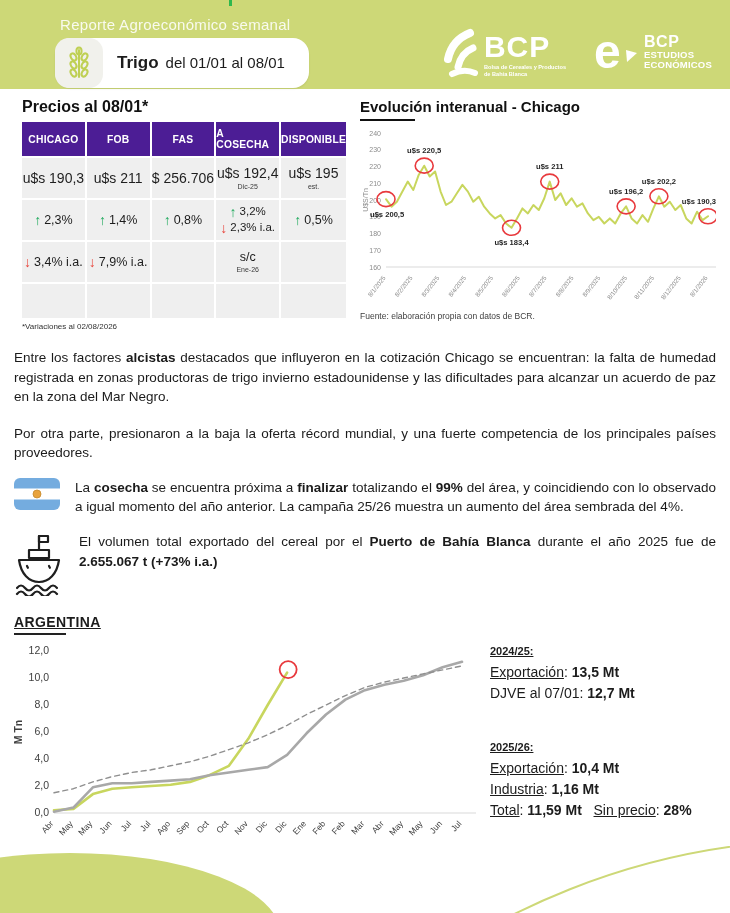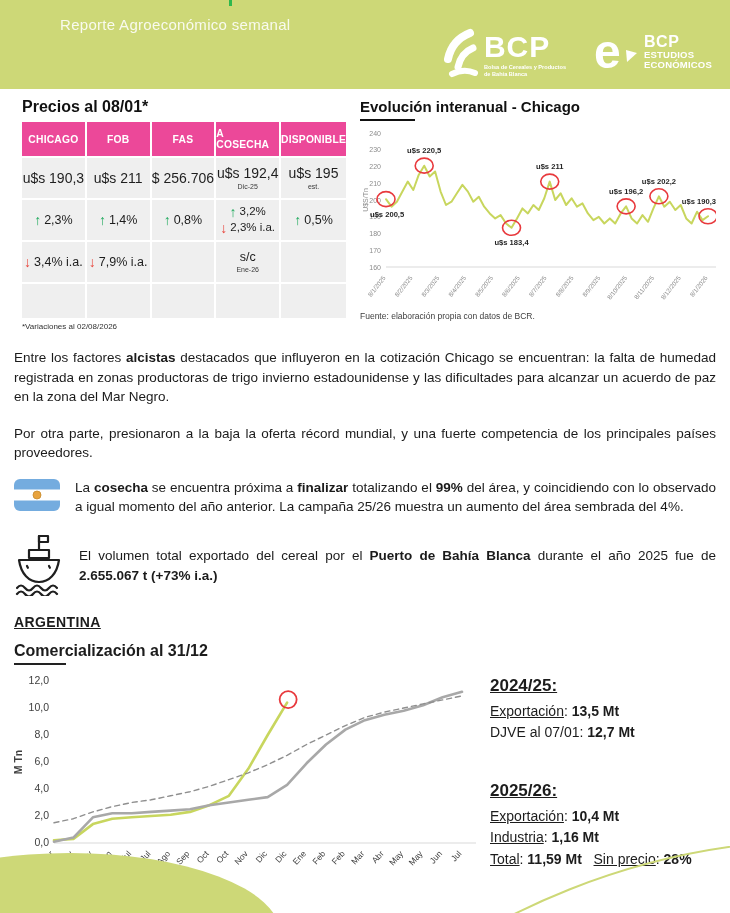--- a/index.html
+++ b/index.html
@@ -23,65 +23,84 @@
   .logo2-txt{line-height:1.05;}
   .logo2-bcp{font-size:16px;font-weight:900;letter-spacing:.5px;}
   .logo2-sub{font-size:9.5px;font-weight:bold;letter-spacing:.2px;}
   
   .main{position:relative;padding:0 14px;}
   .top-row{display:flex;gap:14px;margin-top:9px;padding-left:8px;}
   .prices-col{width:346px;}
   .section-title{font-size:16px;font-weight:bold;color:#111;}
   .prices-table{margin-top:6px;display:grid;grid-template-columns:repeat(5,1fr);
                 grid-template-rows:34px 40px 40px 40px 34px;gap:2px;}
-  .prices-table .th{background:#ec4899;color:#fff;font-weight:bold;font-size:10.3px;
+  .prices-table .th{background:#4c1d95;color:#fff;font-weight:bold;font-size:10.3px;
                     display:flex;align-items:center;justify-content:center;letter-spacing:.2px;}
   .prices-table .td{background:#efefef;display:flex;flex-direction:column;align-items:center;justify-content:center;line-height:1.15;}
   .price-val{font-size:14px;color:#1f1f1f;}
   .cell-sub{font-size:7px;color:#3a3a3a;margin-top:1px;}
   .pct-line{font-size:12.5px;display:flex;align-items:center;gap:3px;}
   .pct-line.small{font-size:11.5px;}
   .arrow{font-weight:bold;font-size:14px;}
   .arrow.up{color:#1fa95c;}
   .arrow.down{color:#e8463c;}
   .footnote{font-size:8px;color:#303030;margin-top:4px;}
   .chart-col{width:356px;}
   .chart-title{font-size:15px;font-weight:bold;color:#111;}
   .title-underline{width:55px;height:2px;background:#111;margin:4px 0 2px;}
   svg.chart{display:block;}
   .fuente{font-size:8.5px;color:#3d3d3d;}
   
   .para{margin:17px 0 0;font-size:13.5px;line-height:1.45;text-align:justify;color:#1b1b1b;}
-  .callout{display:flex;gap:15px;margin-top:15px;align-items:center;}
+  .callout{display:flex;gap:15px;margin-top:15px;align-items:flex-start;}
   .callout .ctext{flex:1;font-size:13.5px;line-height:1.45;text-align:justify;color:#1b1b1b;}
   .flag-wrap{width:46px;flex:0 0 46px;}
   .ship-wrap{width:50px;flex:0 0 50px;}
   
   .argentina{margin-top:14px;font-size:14px;font-weight:bold;text-decoration:underline;letter-spacing:.4px;}
   .comerc-title{margin-top:12px;font-size:16px;font-weight:bold;}
   .comerc-underline{width:52px;height:2px;background:#222;margin-top:3px;}
   .bottom-row{display:flex;margin-top:0;}
   .bchart-col{width:462px;}
   .stats-col{width:240px;margin-left:14px;margin-top:8px;font-size:14px;line-height:1.52;}
-  .stats-title{font-size:17px;font-weight:bold;text-decoration:underline;margin-bottom:2px;}
+  .stats-title{font-size:11px;font-weight:bold;text-decoration:underline;margin-bottom:2px;}
   .stats-block + .stats-block{margin-top:35px;}
   .stats-line{white-space:nowrap;}
   
   .blob{position:absolute;left:-140px;bottom:-100px;width:420px;height:160px;border-radius:50%;background:#cdd877;}
   .arc{position:absolute;right:-800px;bottom:-1330px;width:1400px;height:1400px;border-radius:50%;border:2px solid #cdd877;}
 </style>
 </head>
 <body>
 
 <div class="page">
 
   <div class="header">
     <div class="top-tick"></div>
     <div class="header-title">Reporte Agroeconómico semanal</div>
 
+    <div class="pill">
+      <div class="pill-icon">
+        <svg width="26" height="36" viewBox="0 0 26 36">
+          <g stroke="#bfd054" stroke-width="2" fill="none" stroke-linecap="round">
+            <line x1="13" y1="5" x2="13" y2="32"></line>
+            <ellipse cx="13" cy="6" rx="2.6" ry="3.6"></ellipse>
+            <ellipse cx="7.5" cy="12" rx="2.6" ry="3.8" transform="rotate(-30 7.5 12)"></ellipse>
+            <ellipse cx="18.5" cy="12" rx="2.6" ry="3.8" transform="rotate(30 18.5 12)"></ellipse>
+            <ellipse cx="7.5" cy="20" rx="2.6" ry="3.8" transform="rotate(-30 7.5 20)"></ellipse>
+            <ellipse cx="18.5" cy="20" rx="2.6" ry="3.8" transform="rotate(30 18.5 20)"></ellipse>
+            <ellipse cx="7.5" cy="28" rx="2.6" ry="3.8" transform="rotate(-30 7.5 28)"></ellipse>
+            <ellipse cx="18.5" cy="28" rx="2.6" ry="3.8" transform="rotate(30 18.5 28)"></ellipse>
+          </g>
+        </svg>
+      </div>
+      <div class="pill-text">
+        <b>Trigo</b><span>del 01/01 al 08/01</span>
+      </div>
+    </div>
 
     <div class="logos">
       <div class="logo1">
         <svg width="40" height="52" viewBox="0 0 40 52">
           <g stroke="#ffffff" fill="none" stroke-linecap="round">
             <path d="M30,7 Q12,14 8,33" stroke-width="8"></path>
             <path d="M33,22 Q21,27 18,41" stroke-width="7"></path>
             <path d="M12,48 Q24,42 35,47" stroke-width="6"></path>
           </g>
         </svg>
@@ -279,21 +298,20 @@
             <path d="M3,56 q4,-5 8,0 t8,0 t8,0 t8,0 t8,0"></path>
             <path d="M3,62 q4,-5 8,0 t8,0 t8,0 t8,0 t8,0"></path>
           </g>
         </svg>
       </div>
       <div class="ctext"><span>El volumen total exportado del cereal por el </span><b>Puerto de Bahía Blanca</b><span> durante el año 2025 fue de </span><b>2.655.067 t (+73% i.a.)</b></div>
     </div>
 
     <div class="argentina">ARGENTINA</div>
 
-    <div class="comerc-title">Comercialización al 31/12</div>
     <div class="comerc-underline"></div>
 
     <div class="bottom-row">
       <div class="bchart-col">
         <svg class="chart" width="462" height="240" viewBox="0 0 462 240">
             <text x="35" y="180.6" text-anchor="end" font-size="10.5" fill="#404040">0,0</text>
             <text x="35" y="153.6" text-anchor="end" font-size="10.5" fill="#404040">2,0</text>
             <text x="35" y="126.60000000000001" text-anchor="end" font-size="10.5" fill="#404040">4,0</text>
             <text x="35" y="99.6" text-anchor="end" font-size="10.5" fill="#404040">6,0</text>
             <text x="35" y="72.6" text-anchor="end" font-size="10.5" fill="#404040">8,0</text>

